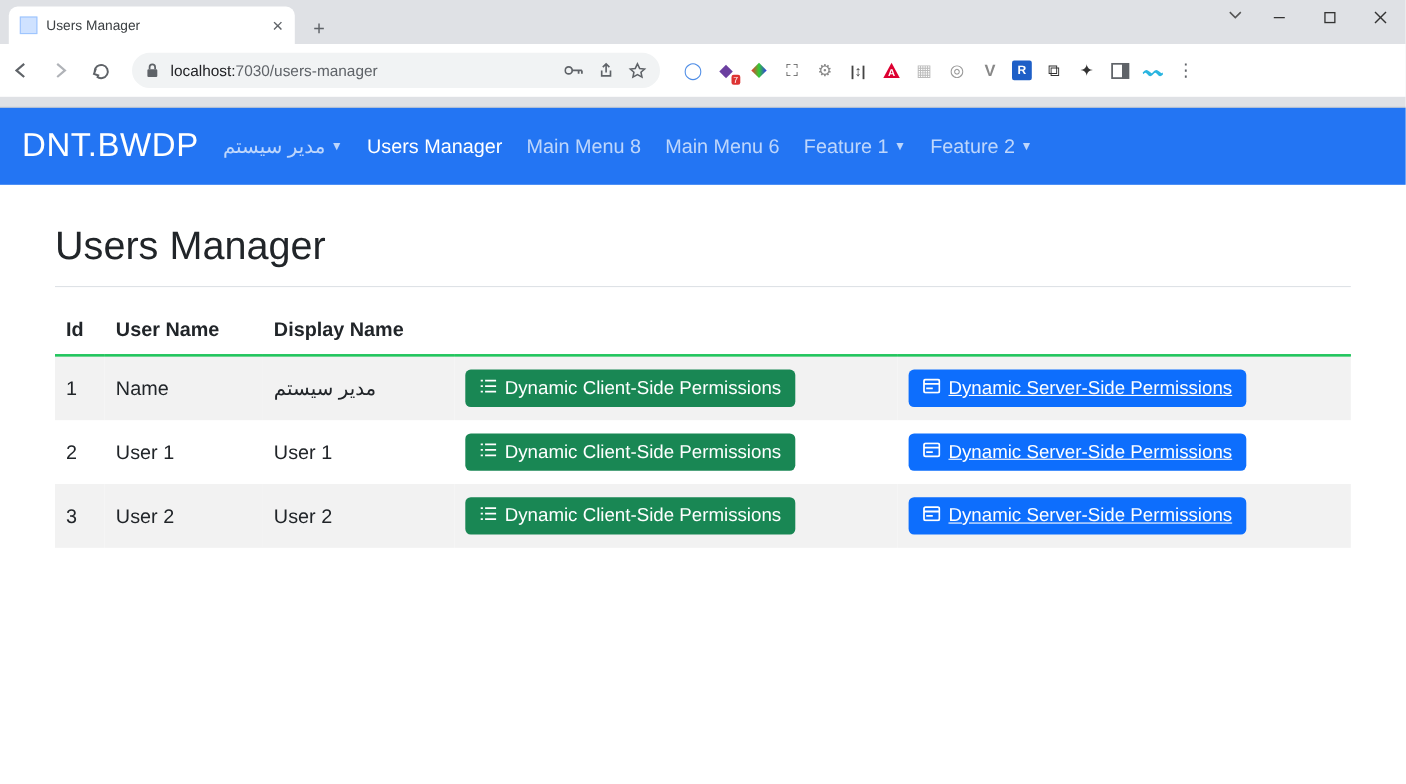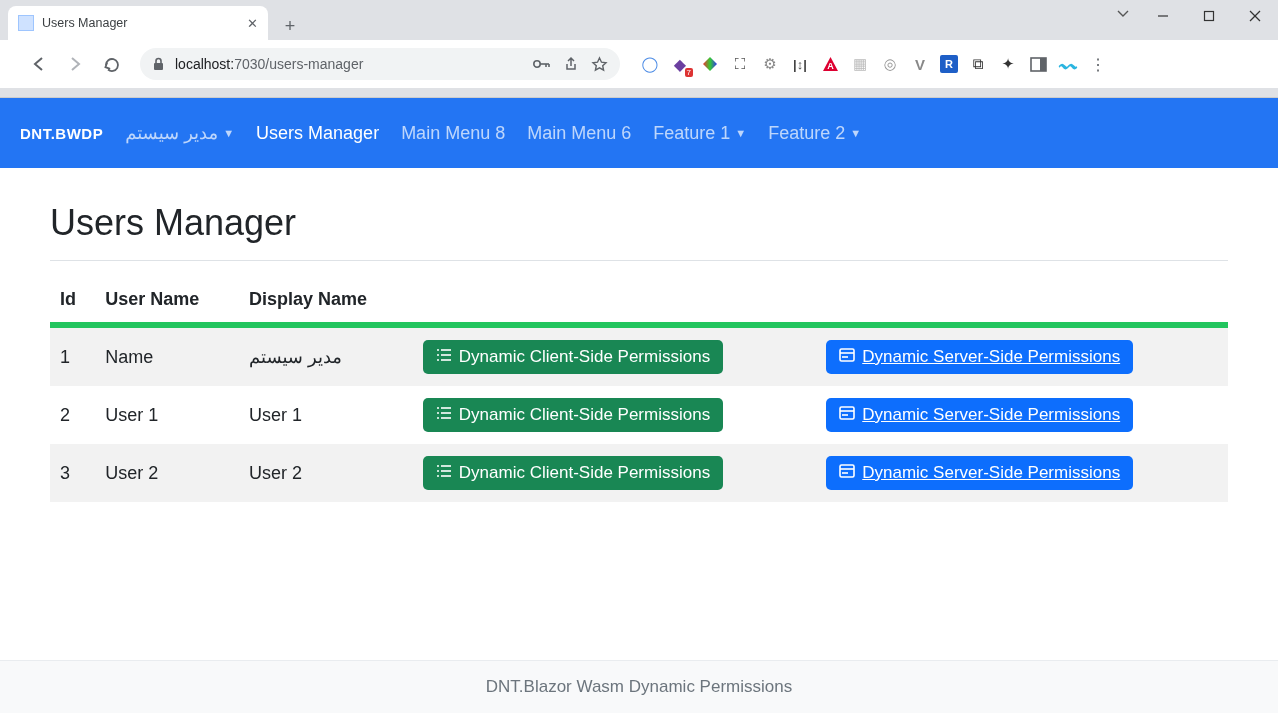--- a/index.html
+++ b/index.html
@@ -9,46 +9,46 @@
 .browser-chrome { background: #dfe1e5; height: 98px; border-bottom: 1px solid #ccc; }
 .win-controls { position: absolute; right: 0; top: 0; display: flex; }
 .win-btn { width: 46px; height: 32px; display: flex; align-items: center; justify-content: center; color: #333; font-size: 14px; }
 .chevron-btn { position: absolute; right: 148px; top: 6px; color: #555; }
 .tabstrip { display: flex; align-items: flex-end; height: 40px; padding-left: 8px; }
 .tab { background: #fff; border-radius: 8px 8px 0 0; height: 34px; width: 260px; display: flex; align-items: center; padding: 0 10px; gap: 8px; position: relative; }
 .tab-favicon { width: 16px; height: 16px; background: #cfe2ff; border: 1px solid #9ec5fe; display: inline-block; }
 .tab-title { font-size: 12.5px; color: #3c4043; flex: 1; white-space: nowrap; overflow: hidden; text-overflow: ellipsis; }
 .tab-close { color: #5f6368; font-size: 13px; }
 .newtab { width: 28px; height: 28px; display: flex; align-items: center; justify-content: center; color: #5f6368; margin-left: 8px; font-size: 18px; }
-.toolbar { background: #fff; height: 48px; display: flex; align-items: center; padding: 0 24px; gap: 6px; }
+.toolbar { background: #fff; height: 48px; display: flex; align-items: center; padding: 0 4px; gap: 6px; }
 .tool-btn { width: 30px; height: 30px; display: flex; align-items: center; justify-content: center; color: #5f6368; border-radius: 50%; }
 .tool-btn.disabled { color: #b0b3b8; }
 .addr-bar { flex: 1; max-width: 480px; height: 32px; background: #f1f3f4; border-radius: 16px; display: flex; align-items: center; padding: 0 12px; gap: 10px; margin-left: 8px; }
 .lock { color: #5f6368; font-size: 13px; }
 .addr-text { font-size: 14px; color: #202124; }
 .addr-text .host { color: #202124; }
 .addr-text .path { color: #5f6368; }
 .addr-right { margin-left: auto; display: flex; gap: 12px; color: #5f6368; align-items:center;}
 .ext-row { display: flex; gap: 10px; margin-left: 14px; align-items: center; }
 .ext { width: 20px; height: 20px; display:flex; align-items:center; justify-content:center; font-size:15px; }
 
 
 .page { height: calc(713px - 98px); display: flex; flex-direction: column; }
 .navbar { background: #2375f3; color: #fff; height: 70px; display: flex; align-items: center; padding: 0 20px; gap: 22px; }
-.brand { font-weight: 700; font-size: 15px; letter-spacing: 0.5px; }
+.brand { font-weight: 400; font-size: 30px; letter-spacing: 0.5px; }
 .nav-item { font-size: 18px; color: rgba(255,255,255,0.7); display: flex; align-items: center; gap: 5px; }
 .nav-item.active { color: #fff; font-weight: 500; }
 .caret { font-size: 11px; }
 
 .content { flex: 1; padding: 34px 50px 0 50px; overflow: auto; }
 .page-title { font-size: 36px; font-weight: 500; color: #212529; margin-bottom: 16px; }
 .hr { border: none; border-top: 1px solid #dee2e6; margin-bottom: 18px; }
 
 table { width: 100%; border-collapse: collapse; }
-thead th { text-align: left; font-weight: 700; font-size: 18px; color: #212529; padding: 10px 10px 12px 10px; border-bottom: 6px solid #22c55e; }
+thead th { text-align: left; font-weight: 700; font-size: 18px; color: #212529; padding: 10px 10px 12px 10px; border-bottom: 2px solid #22c55e; }
 tbody td { padding: 12px 10px; font-size: 18px; color: #212529; vertical-align: middle; }
 tbody tr:nth-child(odd) { background: #f2f2f2; }
 
 .btn { display: inline-flex; align-items: center; gap: 7px; padding: 7px 13px; border-radius: 5px; color: #fff; font-size: 17px; border: none; cursor: pointer; text-align: right; }
 .btn-green { background: #198754; }
 .btn-blue { background: #0d6efd; text-decoration: underline; }
 .btn-icon { width: 16px; height: 14px; display: inline-block; }
 
 .footer { background: #f8f9fa; border-top: 1px solid #e9ecef; padding: 16px 0; text-align: center; color: #6c757d; font-size: 17px; }
 
@@ -278,14 +278,13 @@
                     <line x1="1" y1="5" x2="15" y2="5" stroke="#fff" stroke-width="1.6"></line>
                     <line x1="3" y1="9" x2="9" y2="9" stroke="#fff" stroke-width="1.6"></line>
                   </svg></span>
                 <span>Dynamic Server-Side Permissions</span>
               </button></td>
           </tr>
         </tbody>
     </table>
   </div>
 
-  <div class="footer">DNT.Blazor Wasm Dynamic Permissions</div>
 </div>
 
 </body></html>

